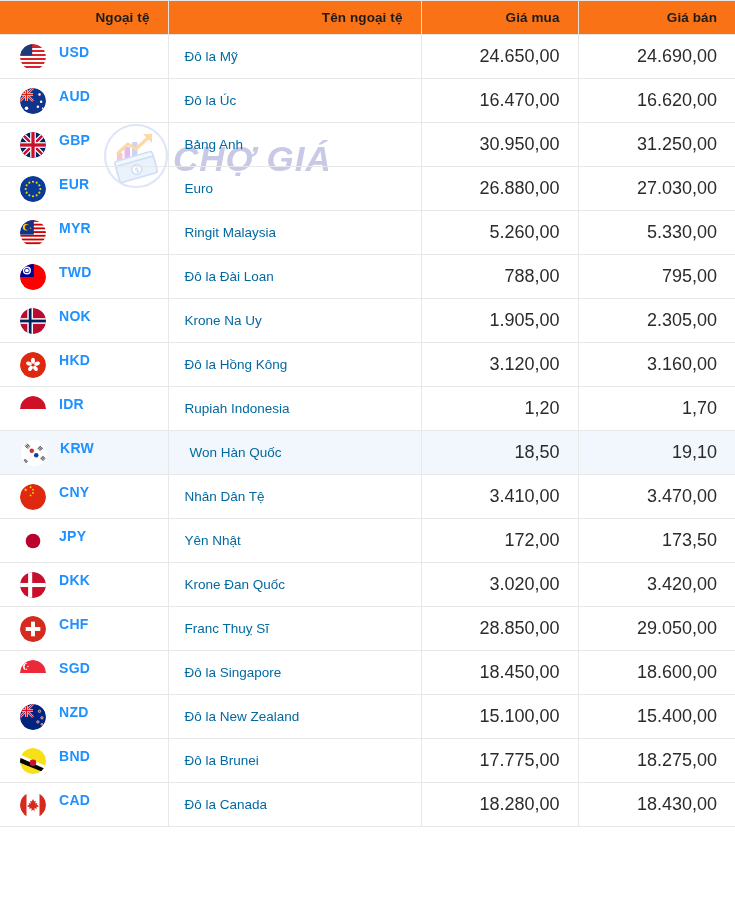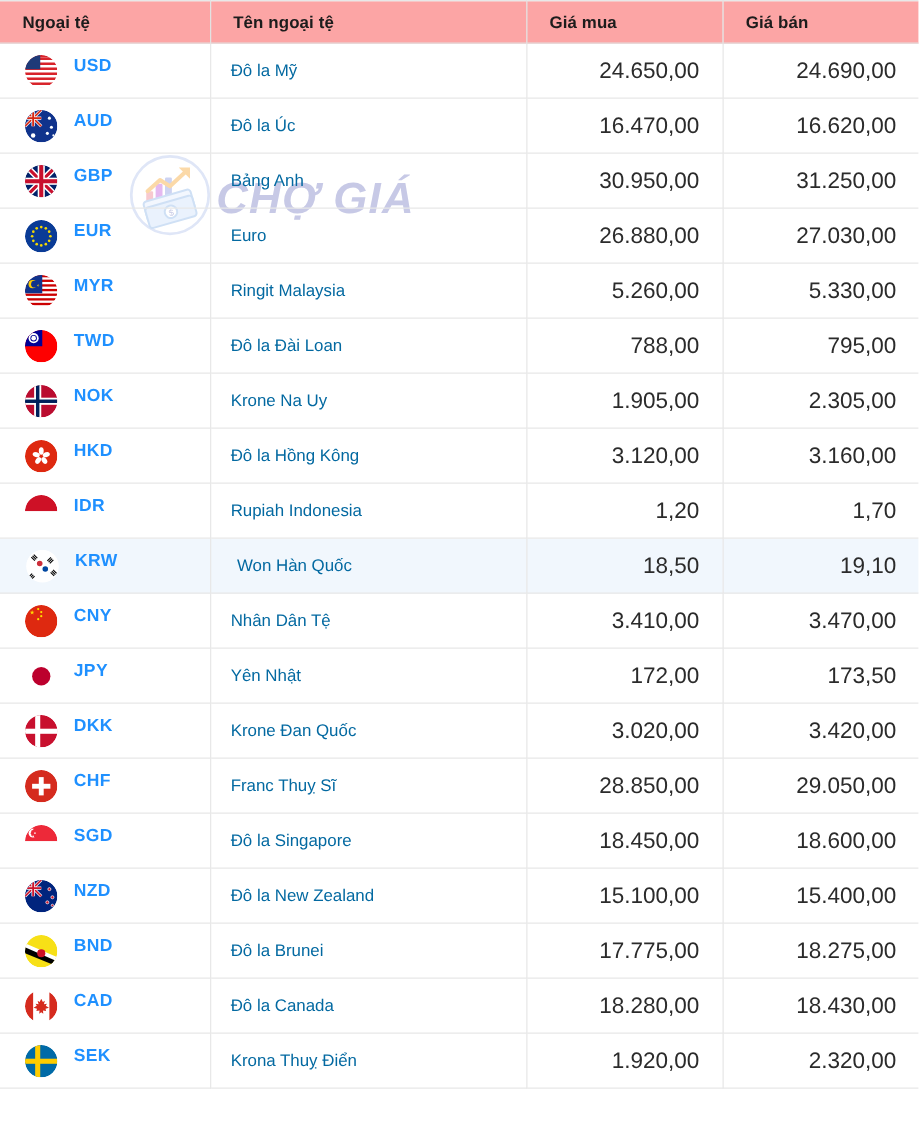--- a/index.html
+++ b/index.html
@@ -29,30 +29,30 @@
     position: relative;
     z-index: 2;
   }
 
   col.c-code  { width: 168px; }
   col.c-name  { width: 253px; }
   col.c-buy   { width: 157px; }
   col.c-sell  { width: 157px; }
 
   thead th {
-    background: #fca5a5;
+    background: #f97316;
     color: #1c1c1c;
     font-size: 13.5px;
     font-weight: bold;
     height: 34px;
     padding: 0 18px;
     border-right: 1px solid #e2e2e2;
     border-bottom: 1px solid #e2e2e2;
     border-top: 1px solid #e8e8e8;
-    text-align: left;
+    text-align: right;
     vertical-align: middle;
     box-sizing: border-box;
     letter-spacing: .1px;
   }
   thead th:last-child { border-right: none; }
 
   tbody td {
     height: 44px;
     border-right: 1px solid #e8e8e8;
     border-bottom: 1px solid #e8e8e8;
@@ -673,39 +673,15 @@
                   </g>
                 </svg>
               </span>
          <span class="ccy-code">CAD</span>
        </span>
      </td>
      <td class="cell-name">Đô la Canada</td>
      <td class="cell-buy">18.280,00</td>
      <td class="cell-sell">18.430,00</td>
         </tr>
-        <tr>
-          <td class="cell-code">
-       <span class="code-inner">
-         <span class="flag">
-                <svg viewBox="0 0 32 32">
-                  <defs>
-                    <clipPath id="cse">
-                      <circle cx="16" cy="16" r="16"></circle>
-                    </clipPath>
-                  </defs>
-                  <g clip-path="url(#cse)">
-                    <rect width="32" height="32" fill="#006aa7"></rect>
-                    <rect x="10" width="5" height="32" fill="#fecc00"></rect>
-                    <rect y="13.5" width="32" height="5" fill="#fecc00"></rect>
-                  </g>
-                </svg>
-              </span>
-         <span class="ccy-code">SEK</span>
-       </span>
-     </td>
-     <td class="cell-name">Krona Thuỵ Điển</td>
-     <td class="cell-buy">1.920,00</td>
-     <td class="cell-sell">2.320,00</td>
-        </tr>
       </tbody>
   </table>
 </div>
 
 </body></html>

